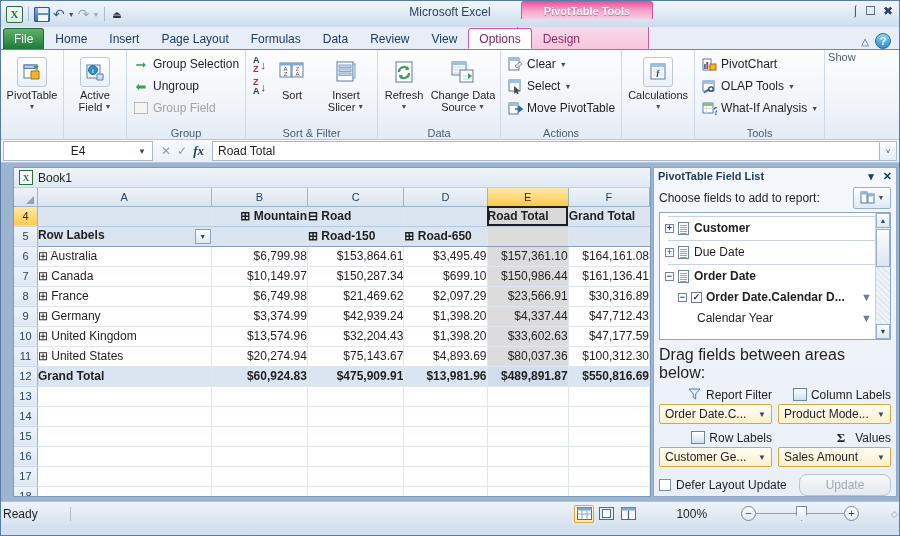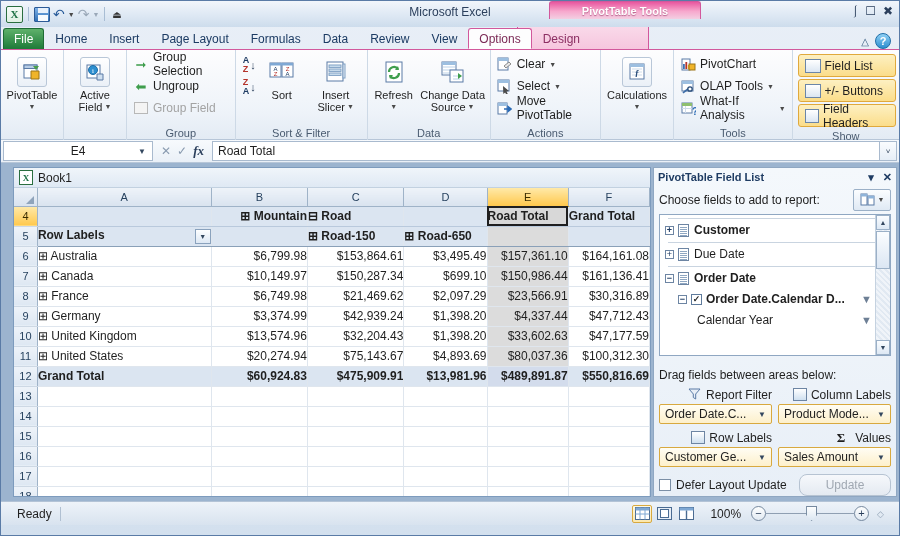--- a/index.html
+++ b/index.html
@@ -45,21 +45,21 @@
   }
   .arrow-ico { color: #2a5c9a; font-size: 14px; line-height: 14px; }
   .tiny-caret { color: #4a4a4a; font-size: 7px; }
   .qat-more { color: #333; font-size: 10px; padding: 0 2px; }
 
   .app-title {
     position: absolute; left: 0; right: 0; top: 4px; text-align: center;
     font-size: 12px; color: #2b3f5c; pointer-events: none;
   }
   .ctx-tab-banner {
-    position: absolute; left: 548px; top: 0; width: 152px; height: 18px;
+    position: absolute; left: 520px; top: 0; width: 132px; height: 18px;
     background: linear-gradient(#e8579f, #f7a8cd 55%, #f3cfe2);
     border: 1px solid #d2589c; border-bottom: none;
     border-top-left-radius: 3px; border-top-right-radius: 3px;
     color: #fff; font-size: 11px; font-weight: bold;
     display: flex; align-items: center; justify-content: center;
     text-shadow: 0 1px 1px rgba(120,20,70,.5);
   }
   .wincontrols { position: absolute; right: 6px; top: 4px; display: flex; gap: 7px; align-items: center; }
   .wc { color: #2b3f5c; font-size: 12px; line-height: 12px; }
 
@@ -285,21 +285,21 @@
   .sb-btn {
     height: 15px; background: linear-gradient(#fbfdff,#dde8f4); border: 1px solid #9bb0c7;
     display: flex; align-items: center; justify-content: center; font-size: 7px; color: #33475f;
   }
   .sb-thumb {
     position: absolute; top: 16px; left: 0; right: 0; height: 38px;
     background: linear-gradient(#fbfdff,#dbe6f3); border: 1px solid #9bb0c7;
   }
   .sb-down { position: absolute; bottom: 0; left: 0; right: 0; }
 
-  .fp-drag { font-size: 12px; color: #1f1f1f; padding: 12px 5px 3px 5px; }
+  .fp-drag { font-size: 16px; color: #1f1f1f; padding: 6px 5px 3px 5px; }
   .areas { display: grid; grid-template-columns: 1fr 1fr; gap: 1px 6px; padding: 0 5px; }
   .area-label { display: flex; align-items: center; gap: 4px; font-size: 12px; color: #1f1f1f; height: 19px; justify-content: flex-end; }
   .area-ico { width: 14px; height: 13px; border: 1px solid #6d85a3; background: linear-gradient(#ffffff,#cfe0f0); }
   .sigma { font-family: "Liberation Serif", serif; font-weight: bold; font-size: 13px; color: #1f1f1f; }
   .pill {
     height: 20px; border: 1px solid #d8a93f; border-radius: 2px;
     background: linear-gradient(#fffdf4,#fdf0cb);
     display: flex; align-items: center; padding: 0 5px; font-size: 12px; color: #1f1f1f;
     margin-bottom: 3px;
   }
@@ -309,22 +309,22 @@
   .defer .box { width: 12px; height: 12px; border: 1px solid #7b8fa6; background: #fff; }
   .updbtn {
     margin-left: auto; width: 92px; height: 22px; border: 1px solid #b6c3d2; border-radius: 8px;
     background: linear-gradient(#f6f8fb,#e4eaf1); color: #a0a8b2;
     display: flex; align-items: center; justify-content: center; font-size: 12px;
   }
 
   
   .statusbar {
     height: 24px; background: linear-gradient(#eef3f9,#d8e3ef);
-    border-top: 1px solid #b3c3d6; display: flex; align-items: center; padding: 0 16px;
-    font-size: 12px; color: #1f1f1f;
+    border-top: 1px solid #b3c3d6; display: flex; align-items: center; padding: 0 2px;
+    font-size: 12px; color: #1f1f1f; gap: 24px;
   }
   .sb-sep { width: 1px; height: 14px; background: #b0c0d2; margin: 0 8px; }
   .viewbtns { margin-left: auto; display: flex; align-items: center; gap: 2px; }
   .vbtn {
     width: 20px; height: 18px; border: 1px solid transparent; border-radius: 2px;
     display: flex; align-items: center; justify-content: center;
   }
   .vbtn.on { border-color: #d8a93f; background: linear-gradient(#fff9e2,#fbe7ab); }
   .zoomtxt { margin: 0 10px 0 14px; }
   .zoomctl { display: flex; align-items: center; gap: 0; }
@@ -632,36 +632,20 @@
             </span>
             <span>What-If Analysis</span>
             <span class="tiny-caret">▼</span>
           </div>
         </div>
       </div>
       <div class="rgroup-label">Tools</div>
     </div>
 
     <div class="rgroup">
-      <div class="rgroup-body" style="padding-top:4px">
-        <div class="col" style="padding-left:2px">
-          <div class="showbtn">
-            <span class="showico"></span>
-            <span>Field List</span>
-          </div>
-          <div class="showbtn">
-            <span class="showico"></span>
-            <span>+/- Buttons</span>
-          </div>
-          <div class="showbtn">
-            <span class="showico"></span>
-            <span>Field Headers</span>
-          </div>
-        </div>
-      </div>
       <div class="rgroup-label">Show</div>
     </div>
   </div>
 
   <div class="fbar">
     <div class="namebox">
       <span>E4</span>
       <span class="nb-caret">▼</span>
     </div>
     <div class="fb-btns">

